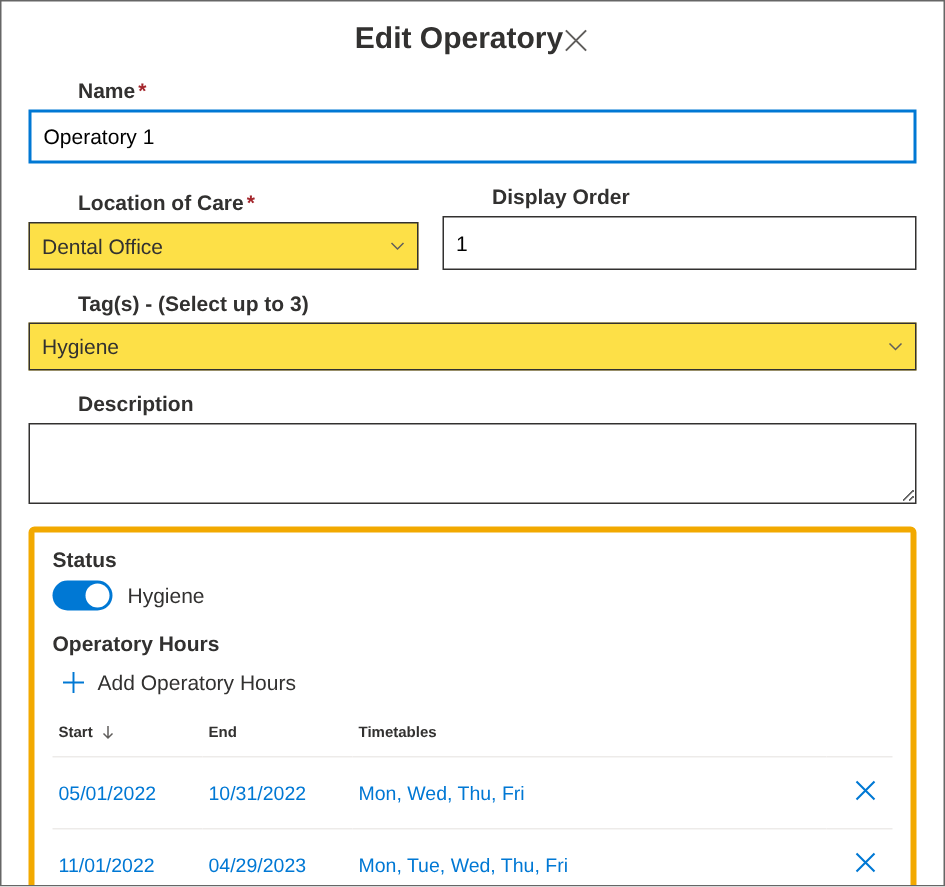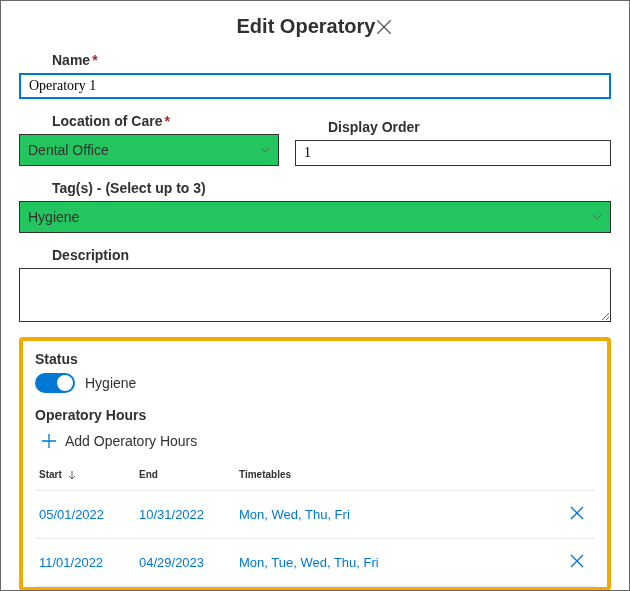--- a/index.html
+++ b/index.html
@@ -36,25 +36,25 @@
   .field-label {
     font-size: 14px;
     font-weight: 600;
     margin-bottom: 5px;
     display: block;
     padding-left: 33px;
   }
   .req { color: #a4262c; margin-left: 2px; }
   .text-input {
     width: 100%;
-    height: 26px;
+    height: 36px;
     border: 1px solid #323130;
     padding: 0 8px;
     font-size: 14px;
-    font-family: Liberation Serif, serif;
+    font-family: Liberation Sans, sans-serif;
   }
   .text-input.focused {
     border: 2px solid #0078d4;
     outline: none;
   }
   .row-split {
     display: flex;
     gap: 16px;
     margin-top: 14px;
     align-items: flex-end;
@@ -66,21 +66,21 @@
   }
   .select-box {
     width: 100%;
     height: 32px;
     border: 1px solid #323130;
     padding: 0 30px 0 8px;
     font-size: 14px;
     display: flex;
     align-items: center;
     cursor: pointer;
-    background: #22c55e;
+    background: #fde047;
   }
   .select-caret {
     position: absolute;
     right: 8px;
     top: 50%;
     transform: translateY(-50%);
     pointer-events: none;
     color: #605e5c;
   }
   .full-block { margin-top: 14px; }

